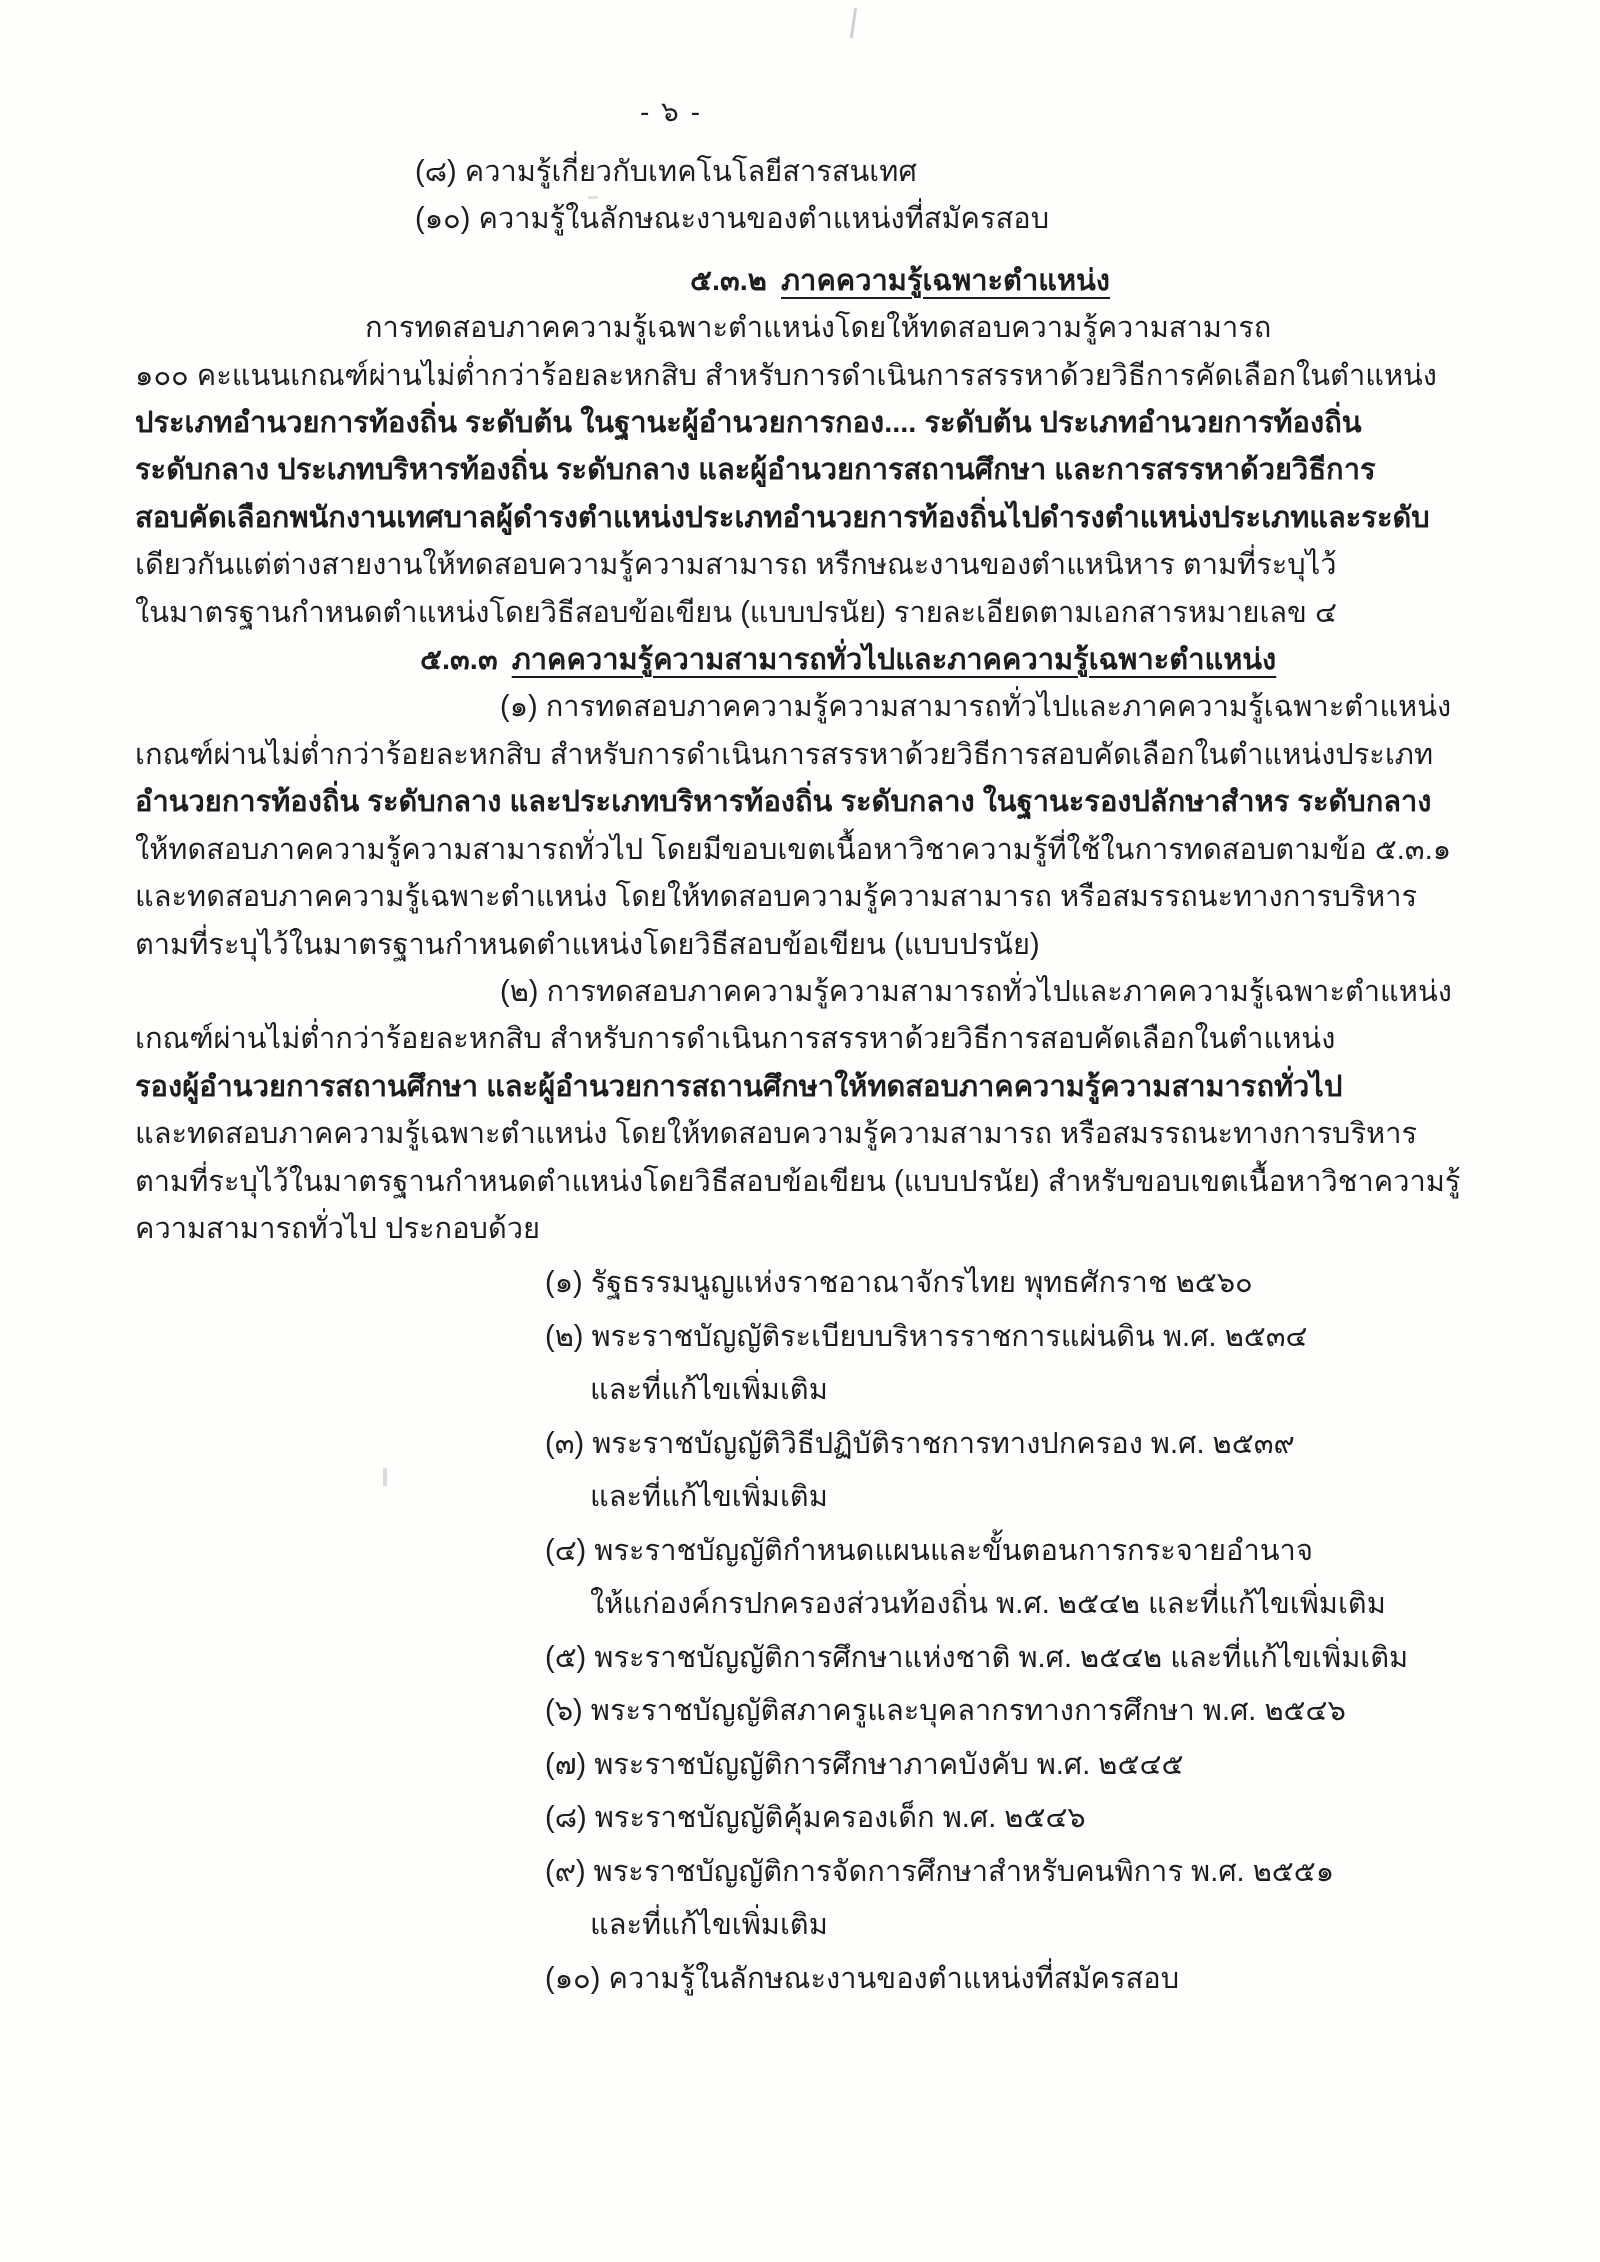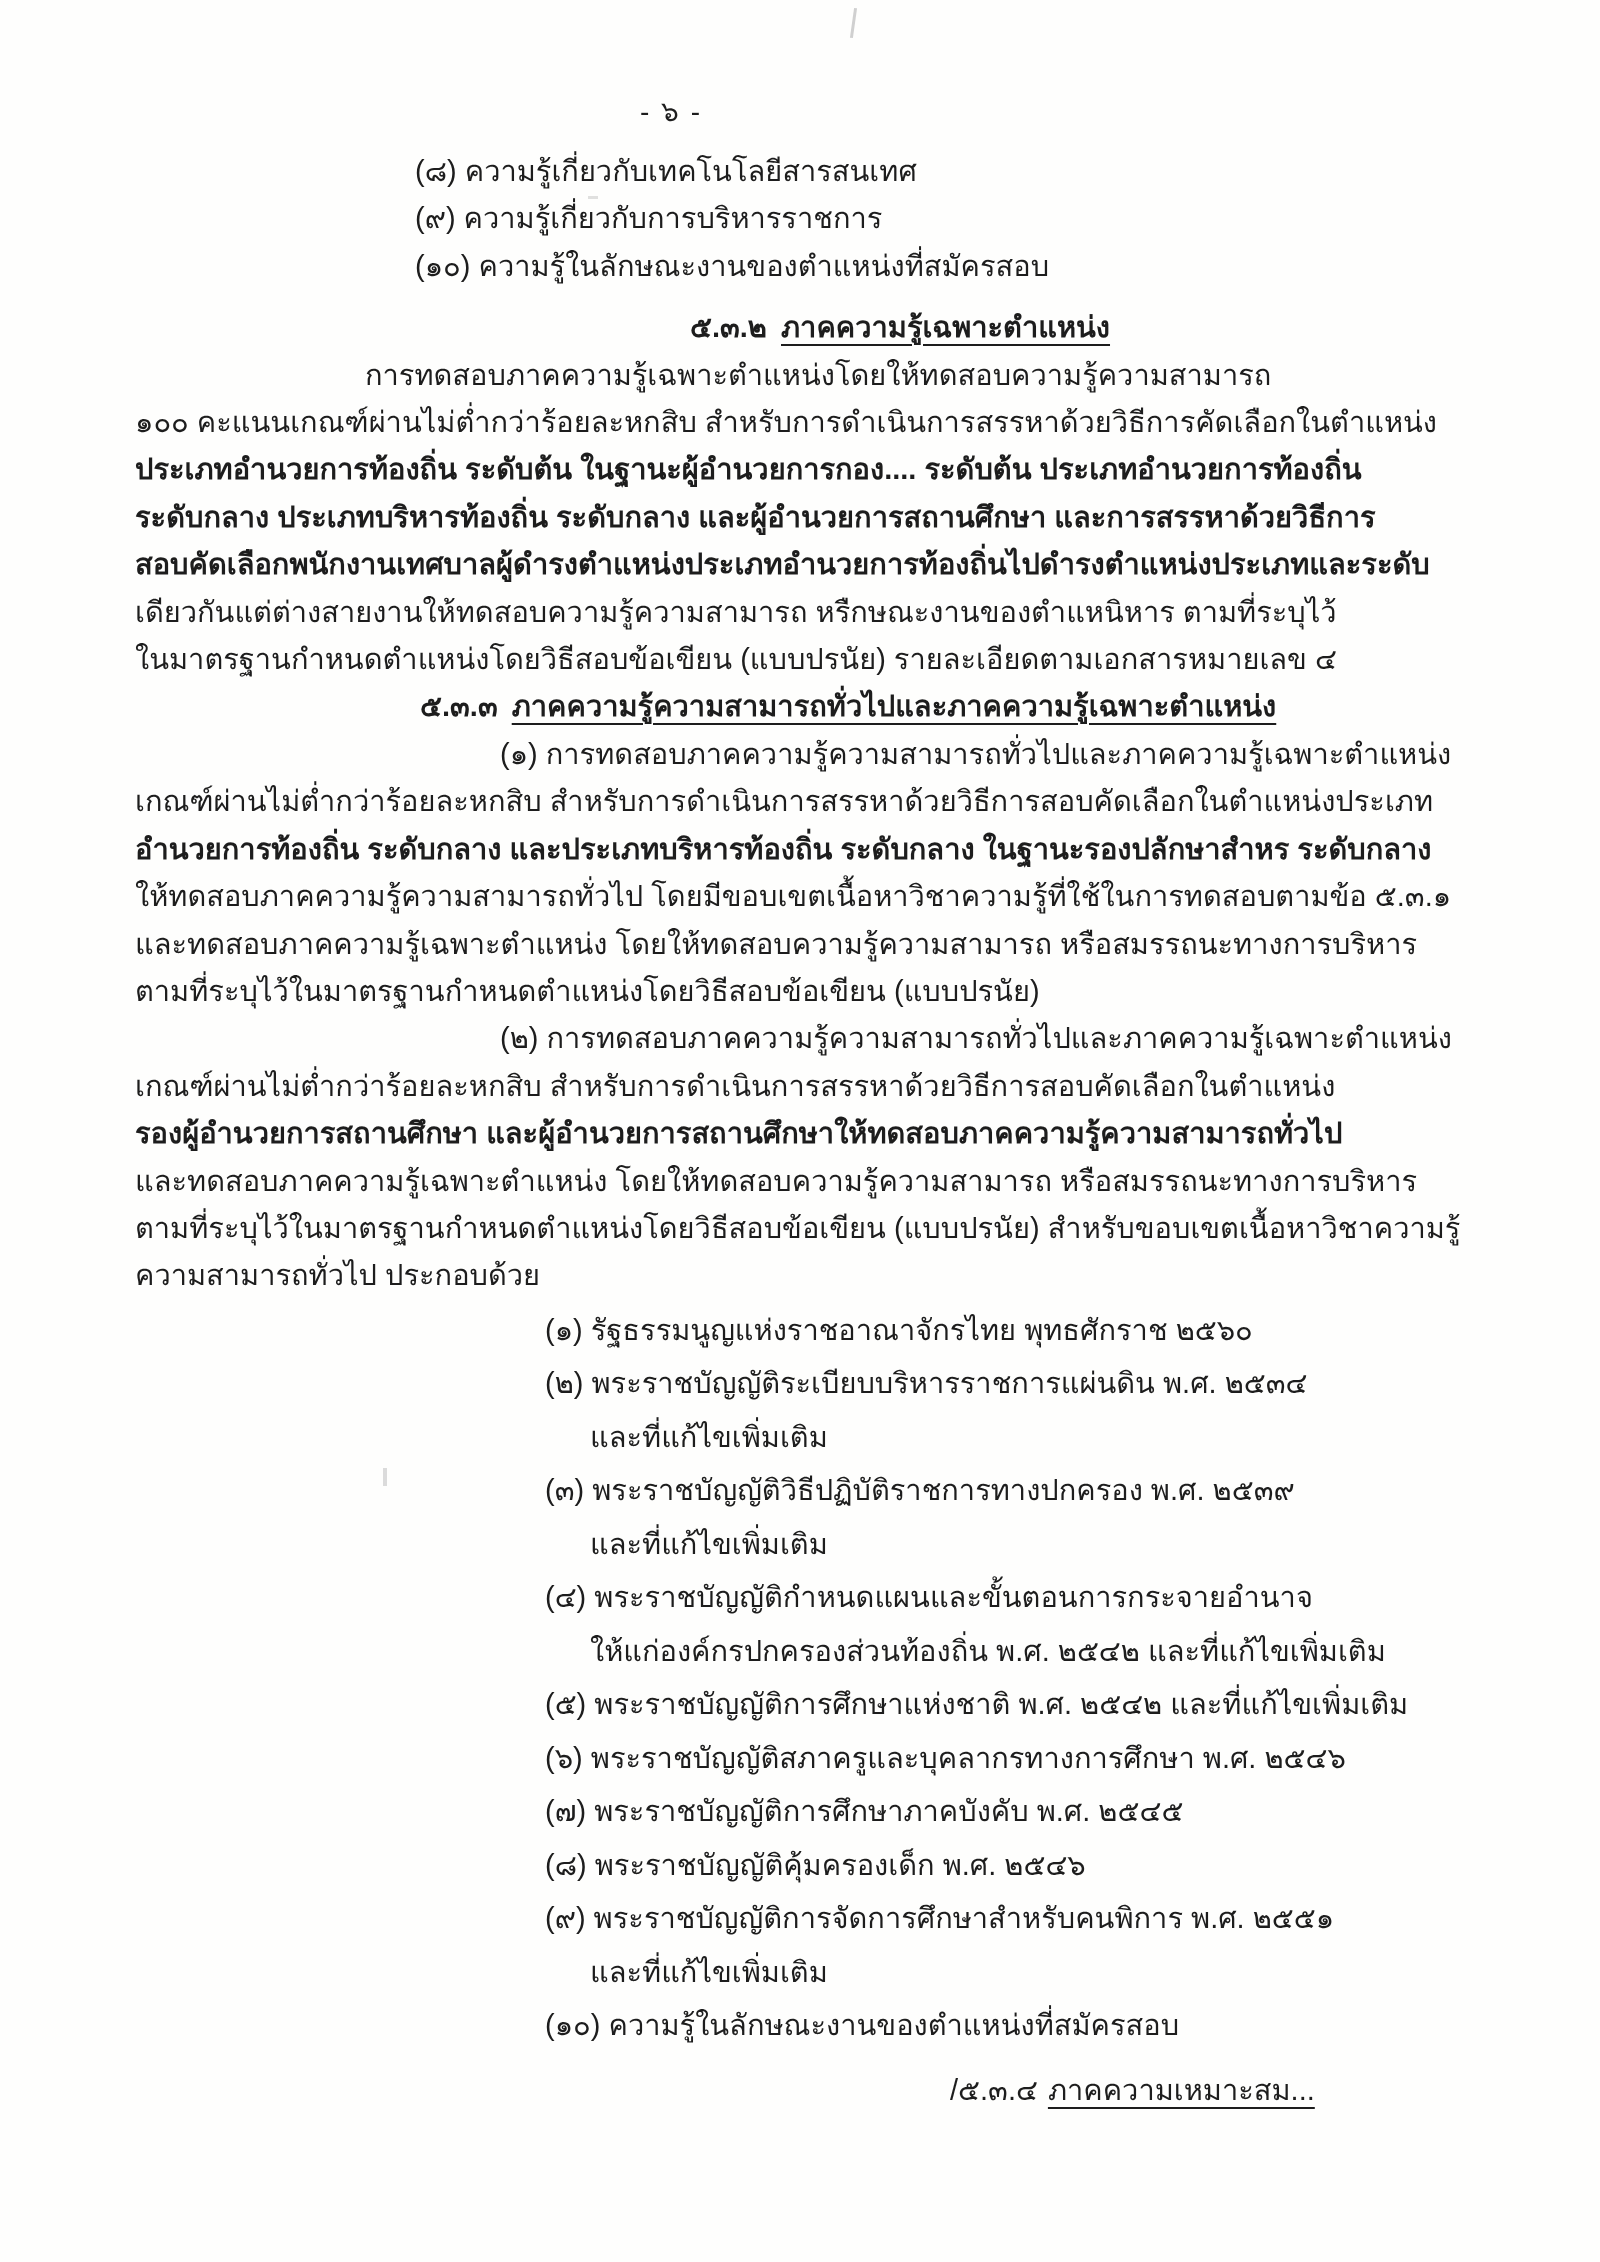--- a/index.html
+++ b/index.html
@@ -49,21 +49,20 @@
 <div class="page">
 
   <div class="art art1"></div>
   <div class="art art2"></div>
   <div class="art art3"></div>
 
   <div class="page-number">- ๖ -</div>
 
   <div class="top-list">
     <div class="ln ind-list">(๘) ความรู้เกี่ยวกับเทคโนโลยีสารสนเทศ</div>
-    <div class="ln ind-list">(๙) ความรู้เกี่ยวกับการบริหารราชการ</div>
     <div class="ln ind-list">(๑๐) ความรู้ในลักษณะงานของตำแหน่งที่สมัครสอบ</div>
   </div>
 
   <div class="heading h532">
     <span class="h-num">๕.๓.๒</span><span class="u">ภาคความรู้เฉพาะตำแหน่ง</span>
   </div>
 
   <div class="para">
     <div class="ln ind-para">การทดสอบภาคความรู้เฉพาะตำแหน่งโดยให้ทดสอบความรู้ความสามารถ</div>
     <div class="ln">๑๐๐ คะแนนเกณฑ์ผ่านไม่ต่ำกว่าร้อยละหกสิบ สำหรับการดำเนินการสรรหาด้วยวิธีการคัดเลือกในตำแหน่ง</div>
@@ -106,17 +105,14 @@
     <div class="ln law-cont">ให้แก่องค์กรปกครองส่วนท้องถิ่น พ.ศ. ๒๕๔๒ และที่แก้ไขเพิ่มเติม</div>
     <div class="ln law-first">(๕) พระราชบัญญัติการศึกษาแห่งชาติ พ.ศ. ๒๕๔๒ และที่แก้ไขเพิ่มเติม</div>
     <div class="ln law-first">(๖) พระราชบัญญัติสภาครูและบุคลากรทางการศึกษา พ.ศ. ๒๕๔๖</div>
     <div class="ln law-first">(๗) พระราชบัญญัติการศึกษาภาคบังคับ พ.ศ. ๒๕๔๕</div>
     <div class="ln law-first">(๘) พระราชบัญญัติคุ้มครองเด็ก พ.ศ. ๒๕๔๖</div>
     <div class="ln law-first">(๙) พระราชบัญญัติการจัดการศึกษาสำหรับคนพิการ พ.ศ. ๒๕๕๑</div>
     <div class="ln law-cont">และที่แก้ไขเพิ่มเติม</div>
     <div class="ln law-first">(๑๐) ความรู้ในลักษณะงานของตำแหน่งที่สมัครสอบ</div>
   </div>
 
-  <div class="footer-line">
-    <span class="footer-prefix">/๕.๓.๔</span><span class="u">ภาคความเหมาะสม...</span>
-  </div>
 
 </div>
 
 </body></html>

